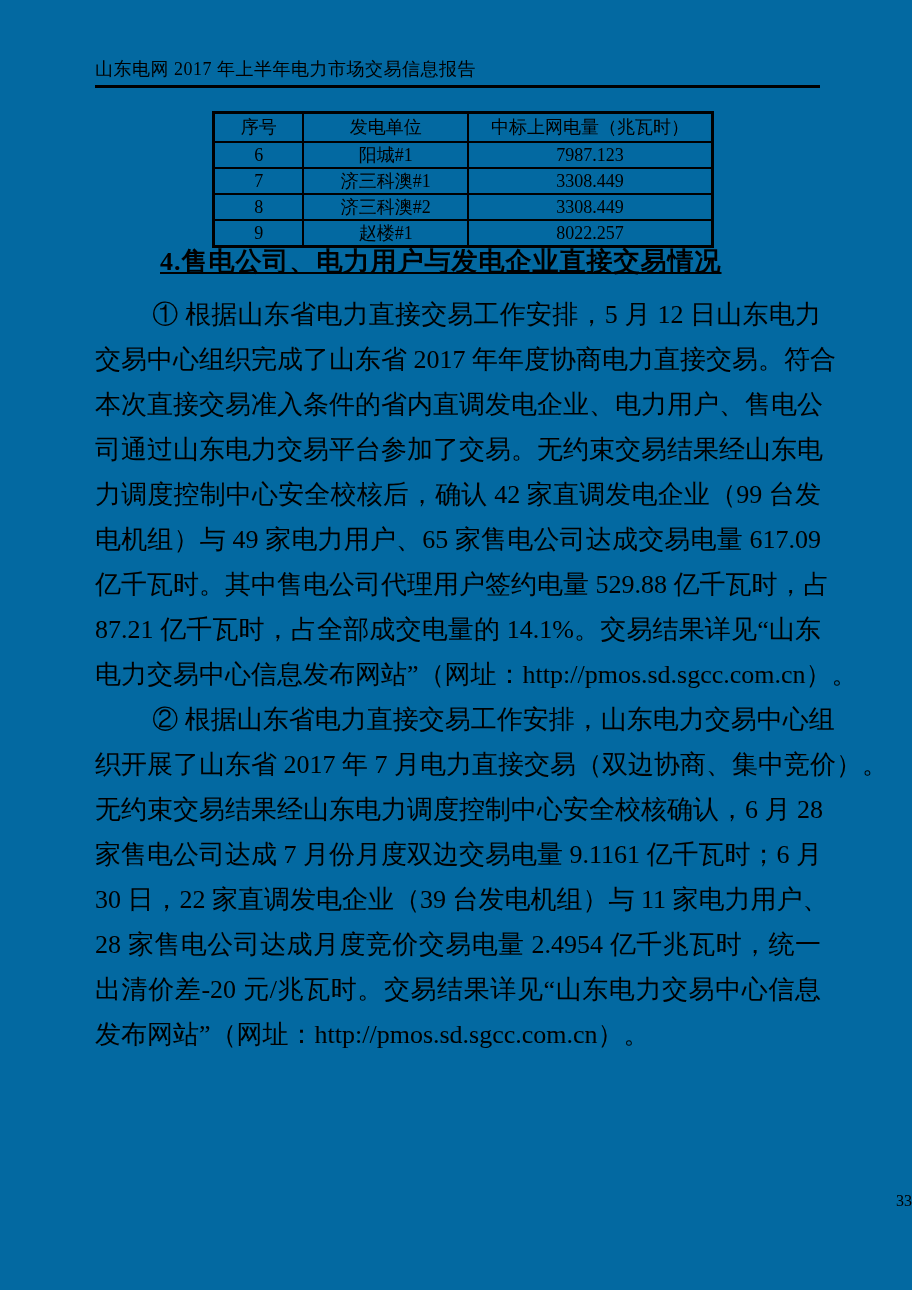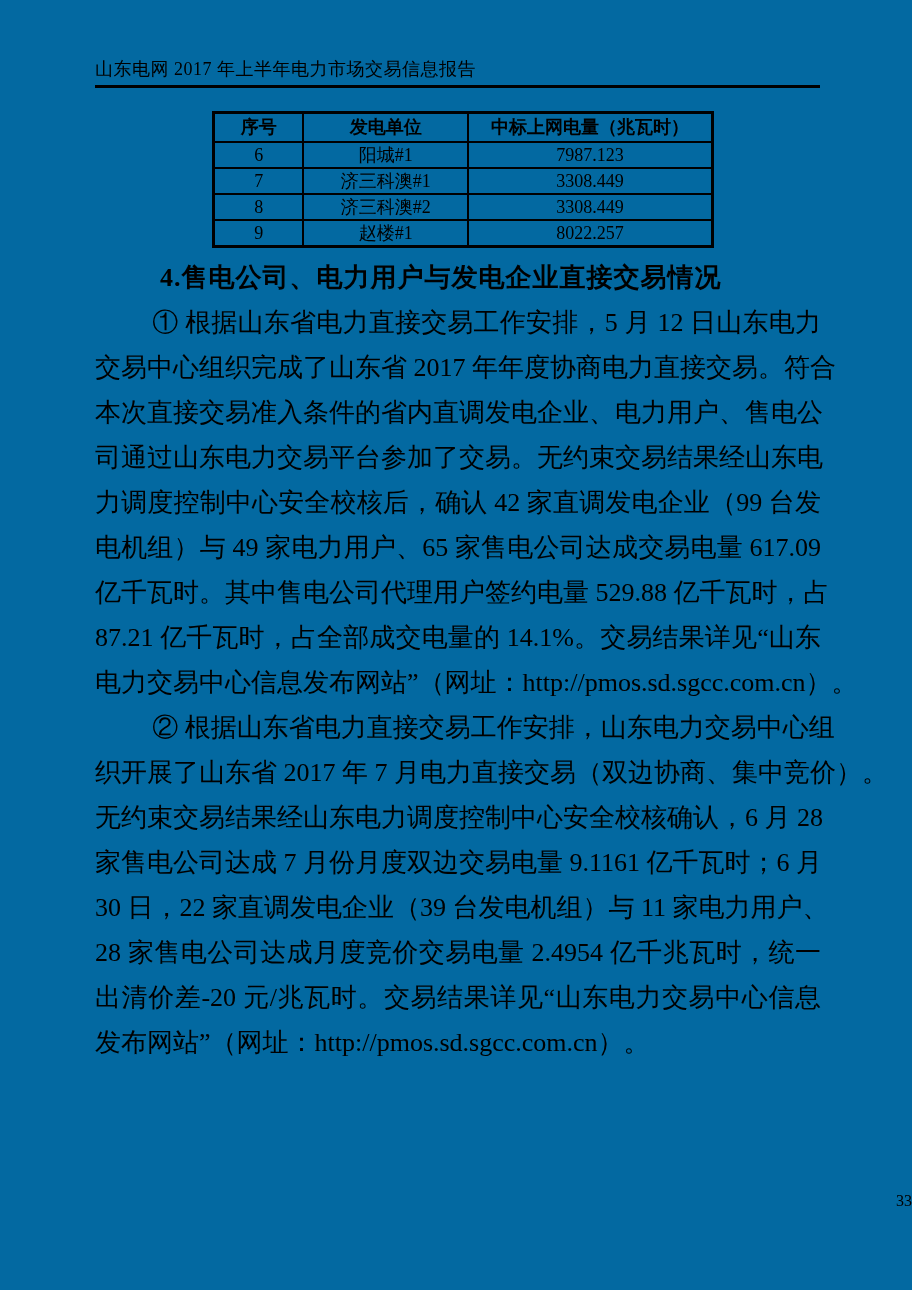--- a/index.html
+++ b/index.html
@@ -49,44 +49,44 @@
     border: 2px solid #000000;
     text-align: center;
     vertical-align: middle;
     padding: 0;
     height: 24px;
     line-height: 24px;
     overflow: hidden;
     white-space: nowrap;
   }
   .data-table th {
-    font-weight: bold;
+    font-weight: normal;
     height: 27px;
     line-height: 27px;
   }
   .col-index   { width: 18%; }
   .col-unit    { width: 33%; }
   .col-volume  { width: 49%; }
   
   .section-heading {
     position: absolute;
-    top: 260px;
+    top: 244px;
     left: 160px;
     font-size: 26px;
     font-weight: bold;
     letter-spacing: 1px;
     white-space: nowrap;
+    text-decoration: underline;
   }
   
   .body-text {
     position: absolute;
     top: 292px;
     left: 95px;
     width: 726px;
-    margin-top: 8px;
   }
   .body-text .line {
     font-size: 26px;
     line-height: 45px;
     height: 45px;
     white-space: nowrap;
     text-align: justify;
     text-align-last: justify;
   }
   .body-text .line.para-start {

